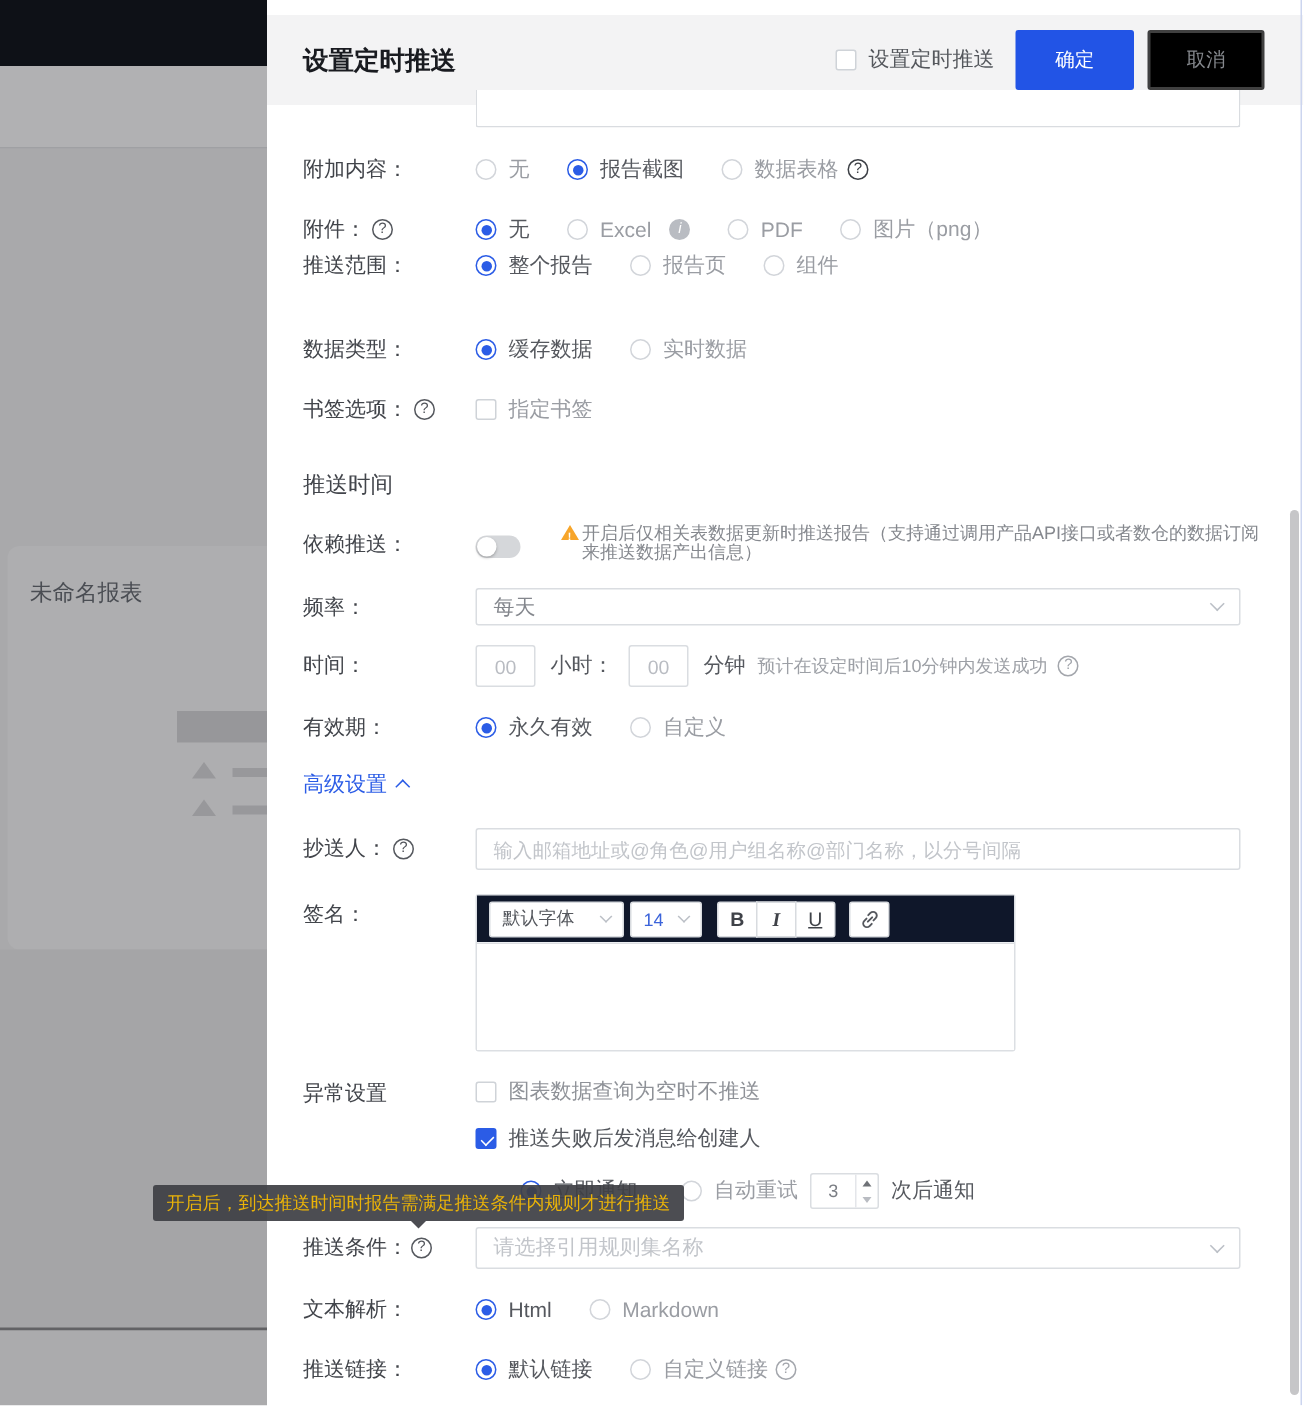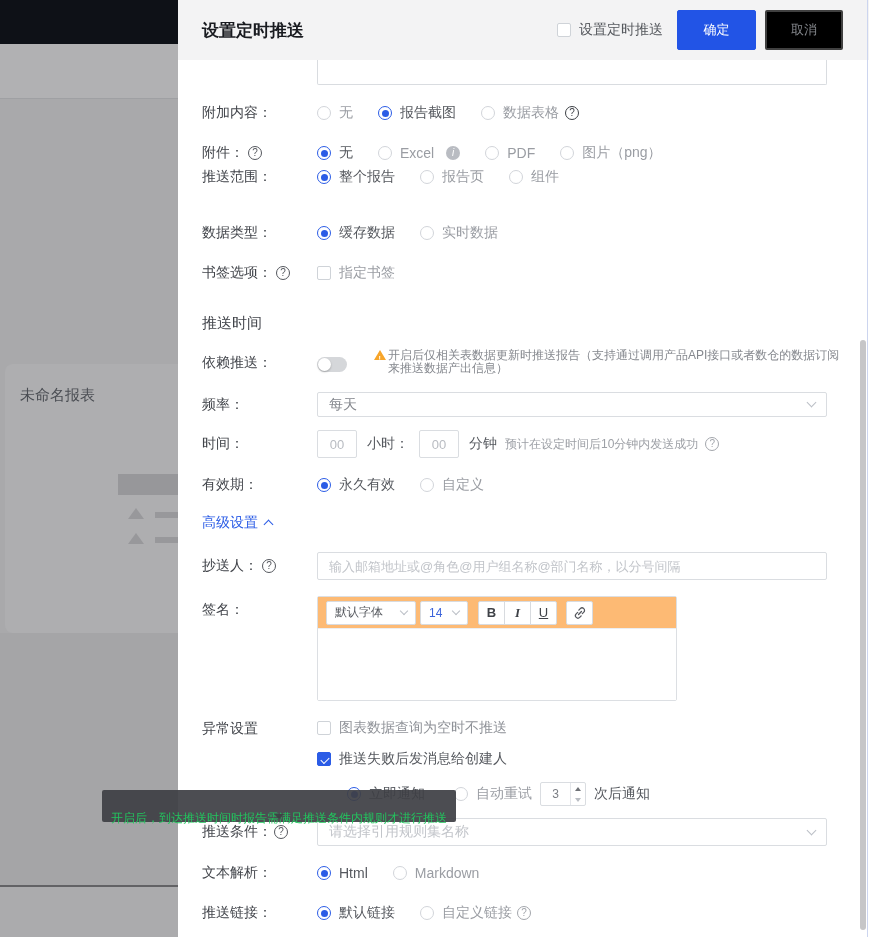--- a/index.html
+++ b/index.html
@@ -15,21 +15,21 @@
   .bg-report-title { position:absolute; left:15px; top:22px; font-size:15px; color:#4a4d53; }
   .bg-skel-bar { position:absolute; left:113px; top:110px; width:60px; height:21px; background:#97979a; }
   .bg-tri { position:absolute; width:0; height:0; border-left:8px solid transparent; border-right:8px solid transparent; border-bottom:11px solid #98989b; }
   .bg-skel-line { position:absolute; width:23px; height:6px; background:#98989b; }
   .bg-block-low { position:absolute; left:0; top:633px; width:178px; height:252px; background:#a5a5a7; }
   .bg-divider { position:absolute; left:0; top:885px; width:178px; height:2px; background:#626265; }
   .bg-bottom { position:absolute; left:0; top:887px; width:178px; height:50px; background:#ababad; }
 
   
   .modal { position:absolute; left:178px; top:0; width:691px; height:937px; background:#fff; }
-  .modal-header { position:absolute; left:0; top:0; width:100%; height:60px; background:#f3f3f4; display:flex; align-items:center; padding:0 26px 0 24px; }
+  .modal-header { position:absolute; left:0; top:10px; width:100%; height:60px; background:#f3f3f4; display:flex; align-items:center; padding:0 26px 0 24px; }
   .modal-title { font-size:17px; font-weight:bold; color:#191b20; }
   .hdr-right { margin-left:auto; display:flex; align-items:center; }
   .hdr-cb-label { margin-left:8px; color:#55585d; font-size:14px; }
   .btn { height:40px; border-radius:2px; font-size:13px; display:flex; align-items:center; justify-content:center; cursor:pointer; }
   .btn-primary { width:79px; background:#2254e6; color:#fff; margin-left:14px; border:1px solid #2254e6; }
   .btn-default { width:78px; background:#000000; color:#85888d; margin-left:9px; border:2px solid #404040; }
 
   .row { position:absolute; left:24px; width:643px; display:flex; align-items:center; }
   .row-top { align-items:flex-start; }
   .row-label { width:115px; flex-shrink:0; color:#42454b; display:flex; align-items:center; }
@@ -72,21 +72,21 @@
   .inp-small::placeholder { color:#b9bcc2; }
   .time-sep { margin:0 10px; color:#55585e; }
   .time-note { margin-left:8px; font-size:12px; color:#9da0a6; }
   .inp-wide { width:510px; height:28px; border:1px solid #dadde1; border-radius:2px; padding:0 11px; font-size:13px; color:#55585e; }
   .inp-wide::placeholder { color:#c2c5ca; }
 
   .advanced { position:absolute; left:24px; color:#2b5ce6; display:flex; align-items:center; cursor:pointer; }
   .chev-up { width:7px; height:7px; border-left:1.5px solid #2b5ce6; border-top:1.5px solid #2b5ce6; transform:rotate(45deg); margin-left:7px; margin-top:3px; }
 
   .editor { width:360px; border:1px solid #dcdfe3; border-radius:2px; }
-  .ed-toolbar { height:32px; background:#fdba74; border-bottom:1px solid #eceef1; display:flex; align-items:center; padding:0 4px; }
+  .ed-toolbar { height:32px; background:#0f172a; border-bottom:1px solid #eceef1; display:flex; align-items:center; padding:0 4px; }
   .ed-select { height:24px; border:1px solid #d8dbdf; border-radius:2px; background:#fff; display:flex; align-items:center; font-size:12px; padding:0 8px; margin-left:4px; cursor:pointer; }
   .ed-font { width:90px; color:#55585e; }
   .ed-size { width:48px; color:#3c64da; }
   .ed-btn { width:27px; height:24px; border:1px solid #d8dbdf; background:#fff; display:flex; align-items:center; justify-content:center; font-size:13px; color:#3f4248; cursor:pointer; }
   .ed-b { margin-left:10px; border-radius:2px 0 0 2px; font-weight:bold; }
   .ed-i { margin-left:-1px; font-style:italic; font-family:"Liberation Serif","DejaVu Serif",serif; font-weight:bold; }
   .ed-u { margin-left:-1px; border-radius:0 2px 2px 0; text-decoration:underline; }
   .ed-link { margin-left:9px; border-radius:2px; }
   .ed-content { height:71px; background:#fff; }
 
@@ -95,21 +95,21 @@
   .exc-text2 { margin-left:8px; color:#55585e; }
   .stepper { display:flex; height:24px; border:1px solid #dadde1; border-radius:2px; background:#fff; margin:0 8px; }
   .stepper-num { width:29px; text-align:center; line-height:22px; font-size:12px; color:#7b7e84; }
   .stepper-arrows { width:15px; border-left:1px solid #e4e6ea; display:flex; flex-direction:column; }
   .st-up,.st-dn { flex:1; display:flex; align-items:center; justify-content:center; cursor:pointer; }
   .st-up span { width:0; height:0; border-left:3.5px solid transparent; border-right:3.5px solid transparent; border-bottom:4.5px solid #6f7277; }
   .st-dn span { width:0; height:0; border-left:3.5px solid transparent; border-right:3.5px solid transparent; border-top:4.5px solid #b9bcc2; }
 
   .partial-input { position:absolute; left:139px; top:60px; width:510px; height:25px; border:1px solid #d9dce0; border-top:none; border-radius:0 0 2px 2px; background:#fff; }
 
-  .tooltip { position:absolute; left:102px; top:790px; height:24px; line-height:24px; background:rgba(62,63,69,.93); color:#22c55e; font-size:12px; padding:16px 9px; border-radius:2px; white-space:nowrap; z-index:20;text-align:right; }
+  .tooltip { position:absolute; left:102px; top:790px; height:24px; line-height:24px; background:rgba(62,63,69,.93); color:#eab308; font-size:12px; padding:0 9px; border-radius:2px; white-space:nowrap; z-index:20;text-align:right; }
   .tooltip-arrow { position:absolute; left:172px; top:24px; width:0; height:0; border-left:5px solid transparent; border-right:5px solid transparent; border-top:5px solid rgba(62,63,69,.93); }
 
   .edge-line { position:absolute; right:1px; top:0; width:1px; height:937px; background:#ccd5ef; }
   .scroll-thumb { position:absolute; right:3px; top:340px; width:6px; height:590px; border-radius:3px; background:#c6c6c8; cursor:pointer; }
 </style>
 </head>
 <body>
 
 <div class="stage">
 

